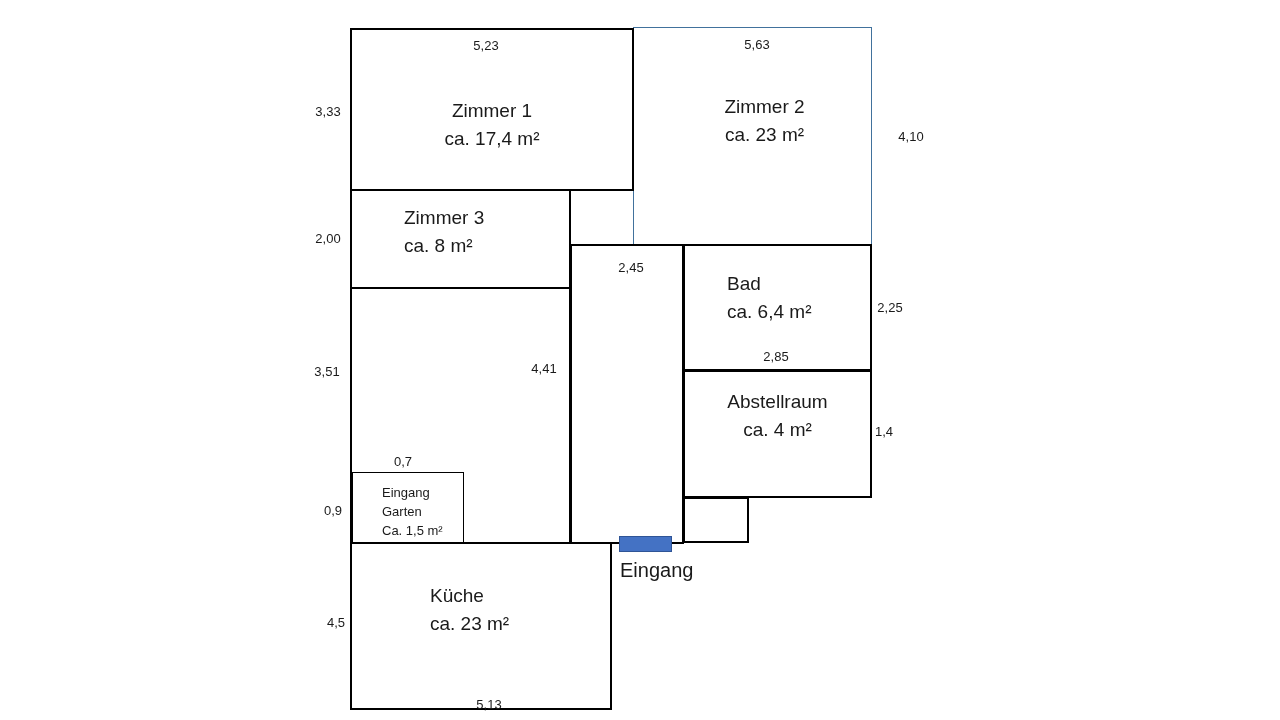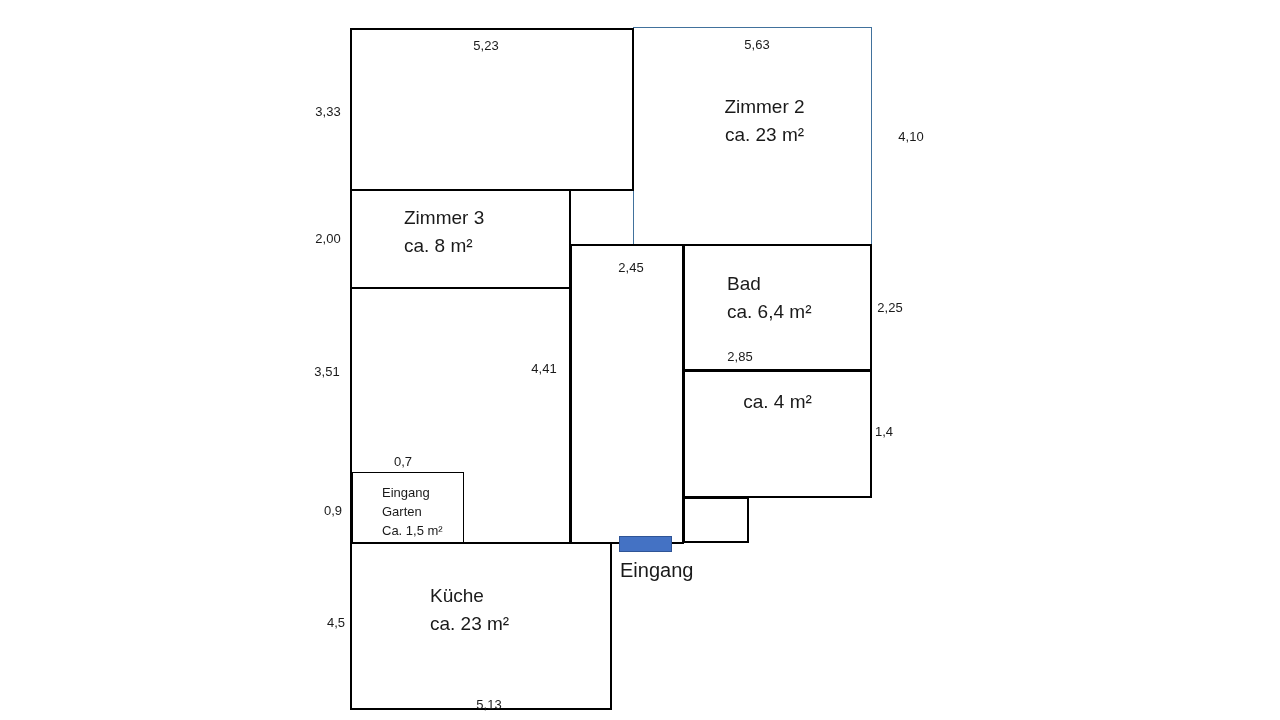--- a/index.html
+++ b/index.html
@@ -77,21 +77,21 @@
   .d-z1h  { left: 328px; top: 111px; }
   .d-z3h  { left: 328px; top: 238px; }
   .d-z4h  { left: 327px; top: 371px; }
   .d-gh   { left: 333px; top: 510px; }
   .d-kh   { left: 336px; top: 622px; }
   .d-z2h  { left: 899px; top: 136px; margin-left: 12px; }
   .d-badh { left: 890px; top: 307px; }
   .d-absh { left: 884px; top: 431px; }
   .d-gw   { left: 403px; top: 461px; }
   .d-flw  { left: 631px; top: 267px; }
-  .d-badw { left: 740px; top: 356px; }
+  .d-badw { left: 776px; top: 356px; }
   .d-z4i  { left: 544px; top: 368px; }
   .d-kw   { left: 489px; top: 694px; margin-top: 10px; }
 
   
   .door {
     position: absolute;
     left: 619px; top: 536px;
     width: 53px; height: 16px;
     box-sizing: border-box;
     background: var(--door-fill, #4472C4);
@@ -114,33 +114,38 @@
   <div class="box b-z1"></div>
   <div class="box b-z3"></div>
   <div class="box b-z4"></div>
   <div class="box b-flur"></div>
   <div class="box b-bad"></div>
   <div class="box b-abst"></div>
   <div class="box b-vest"></div>
   <div class="box b-kue"></div>
   <div class="box thin b-gard"></div>
 
+  <div class="rlabel center l-z1">
+    <div>Zimmer 1</div>
+    <div>ca. 17,4 m²</div>
+  </div>
   <div class="rlabel center l-z2">
     <div>Zimmer 2</div>
     <div>ca. 23 m²</div>
   </div>
   <div class="rlabel l-z3">
     <div>Zimmer 3</div>
     <div>ca. 8 m²</div>
   </div>
   <div class="rlabel l-bad">
     <div>Bad</div>
     <div>ca. 6,4 m²</div>
   </div>
   <div class="rlabel center l-abst">
+    <div>Abstellraum</div>
     <div>ca. 4 m²</div>
   </div>
   <div class="rlabel l-kue">
     <div>Küche</div>
     <div>ca. 23 m²</div>
   </div>
 
   <div class="glabel">
     <div>Eingang</div>
     <div>Garten</div>

